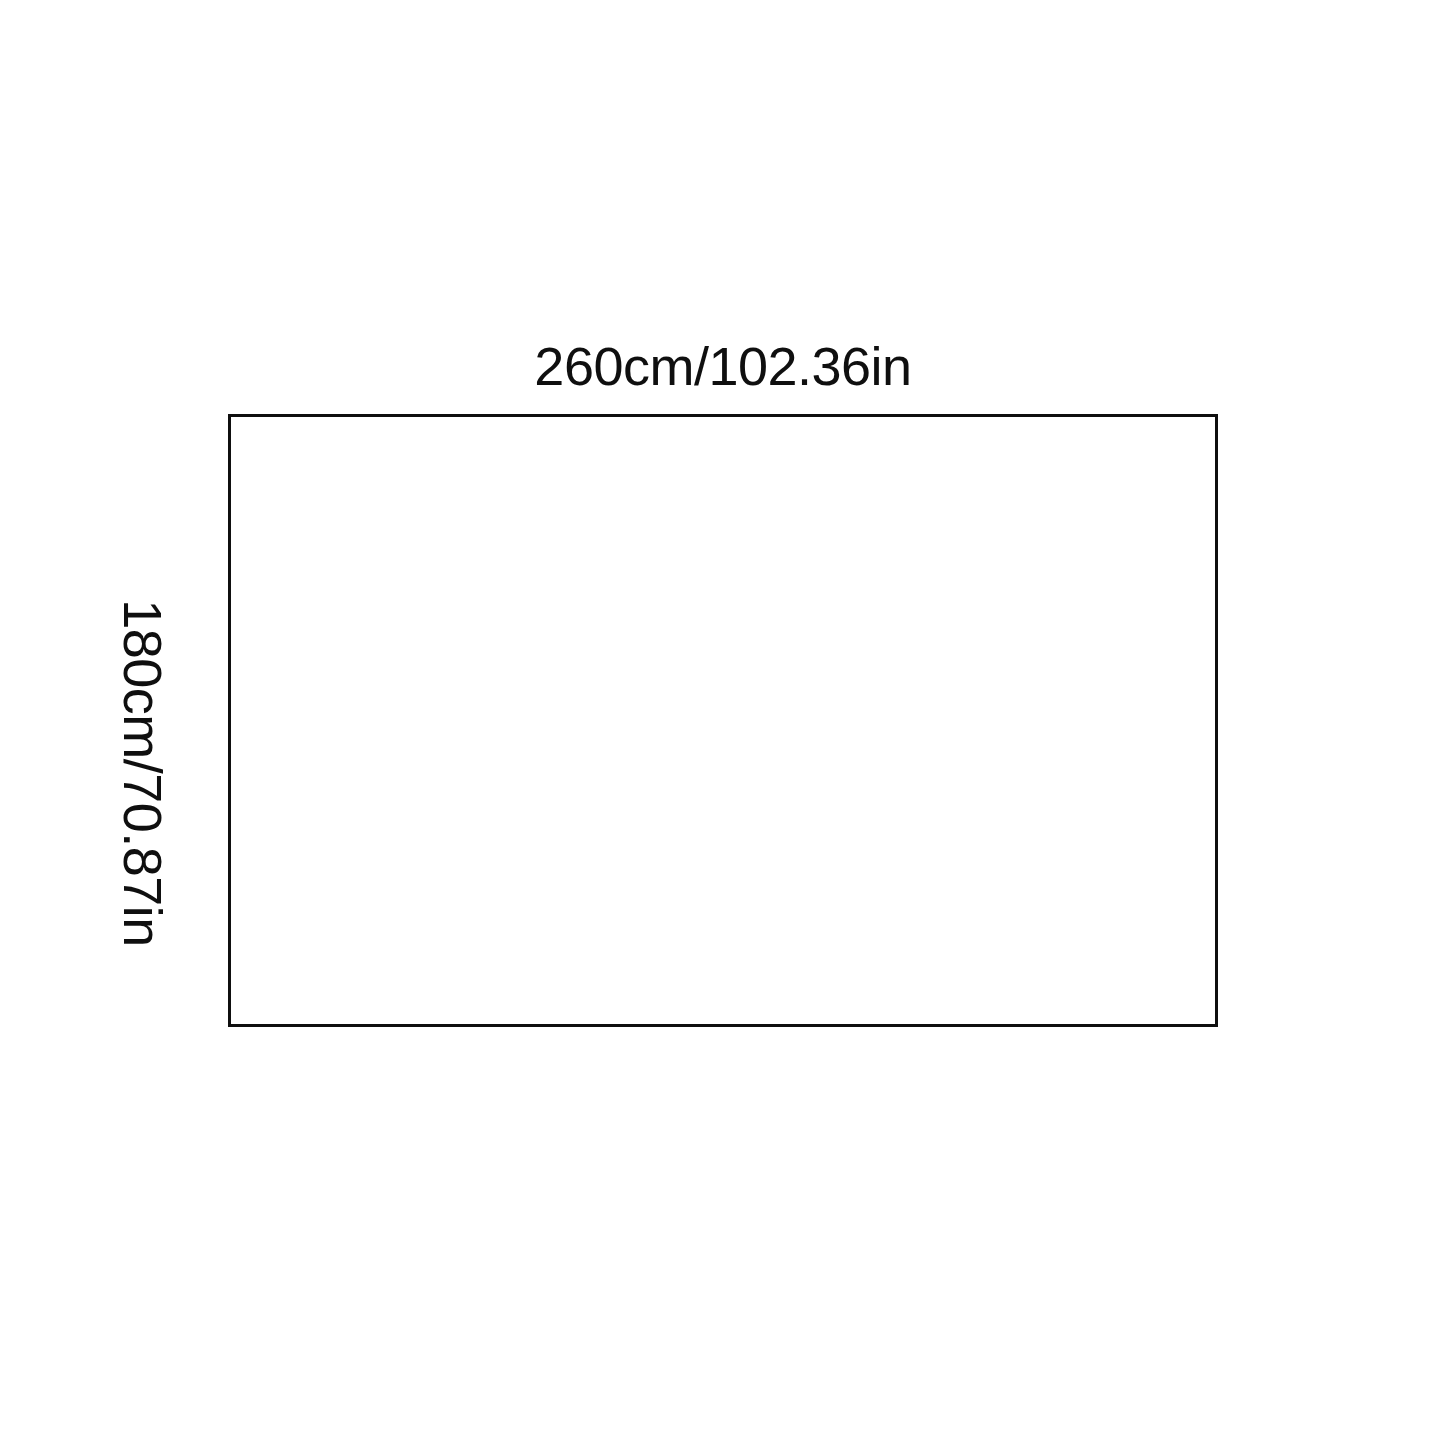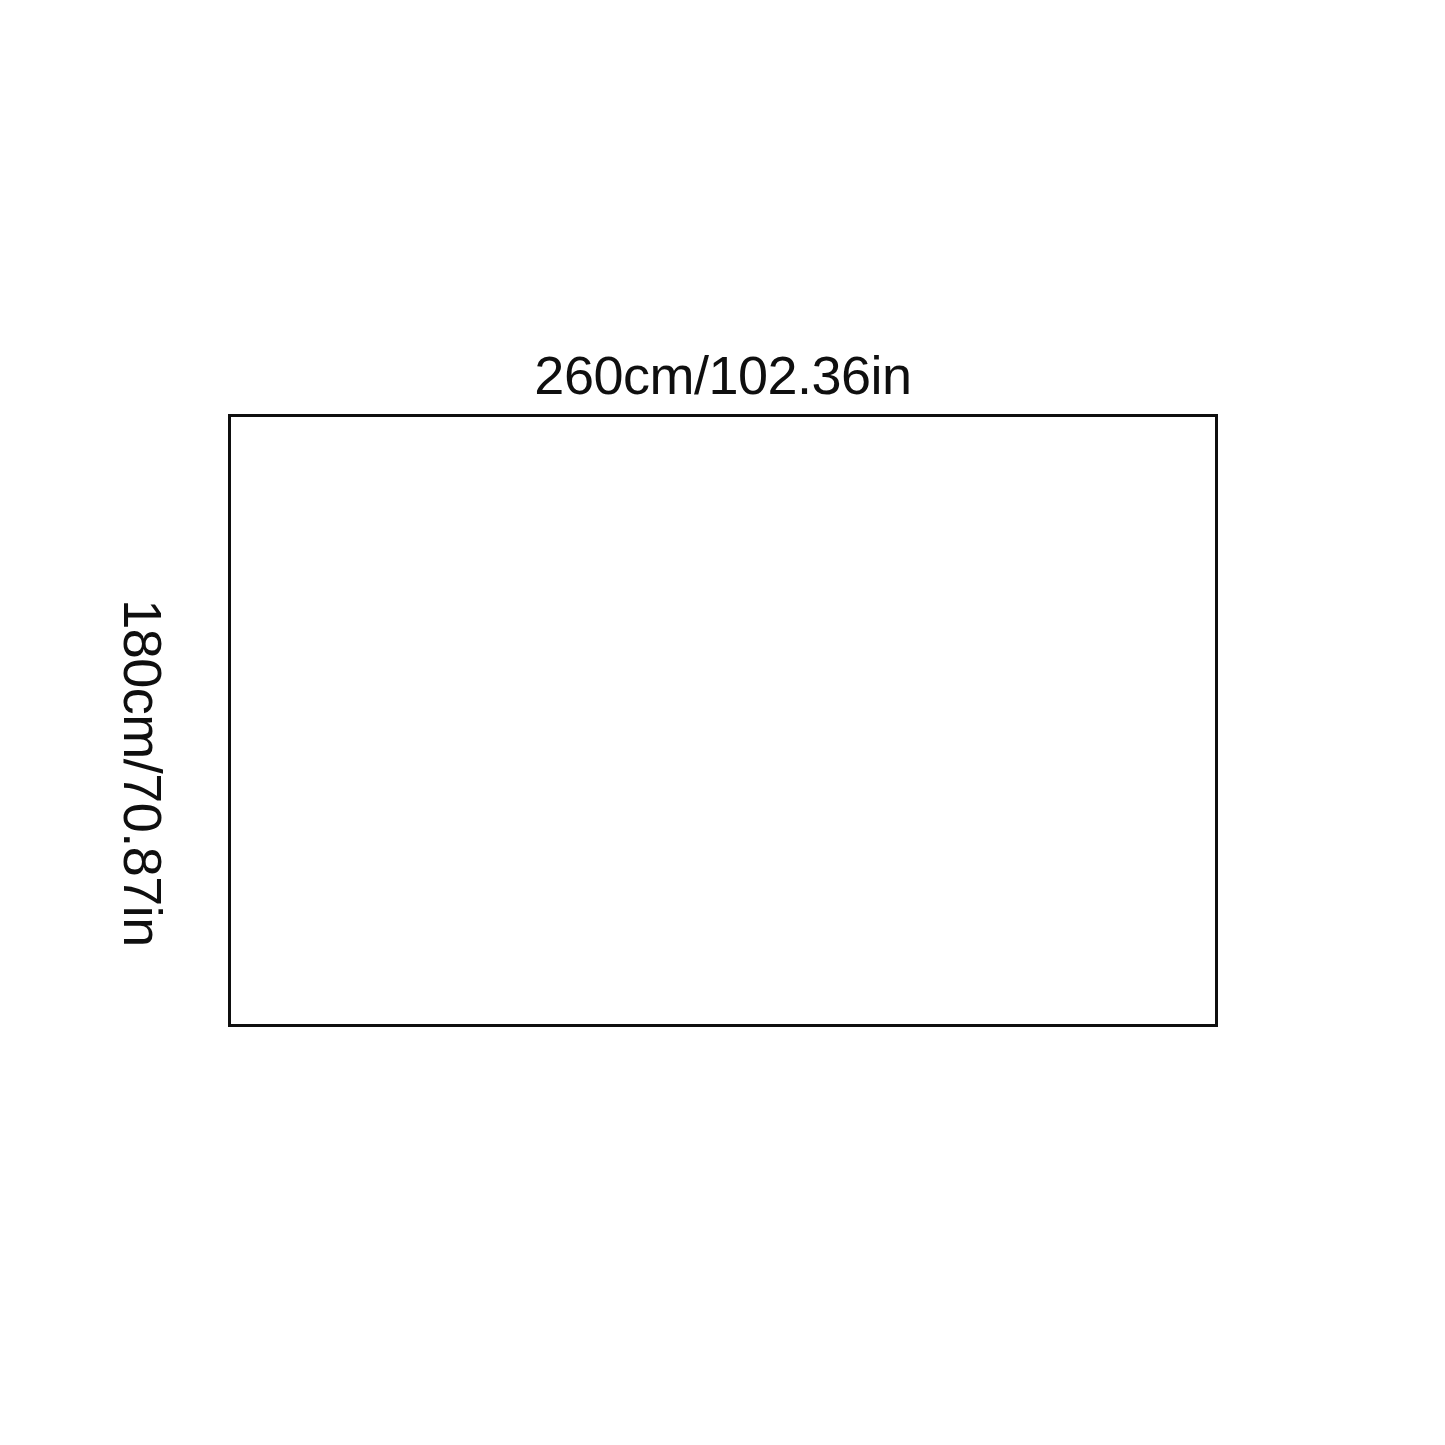--- a/index.html
+++ b/index.html
@@ -29,21 +29,21 @@
   .dim-label {
     position: absolute;
     font-size: 54px;
     line-height: 1.15;
     letter-spacing: -0.5px;
     white-space: nowrap;
     color: #0f0f0f;
   }
   .dim-label.top {
     left: 723px;
-    top: 344px;
+    top: 335px;
     transform: translateX(-50%);
   }
   .dim-label.side {
     left: 143px;
     top: 773px;
     transform: translate(-50%, -50%) rotate(90deg);
     transform-origin: center center;
   }
 </style>
 </head>

